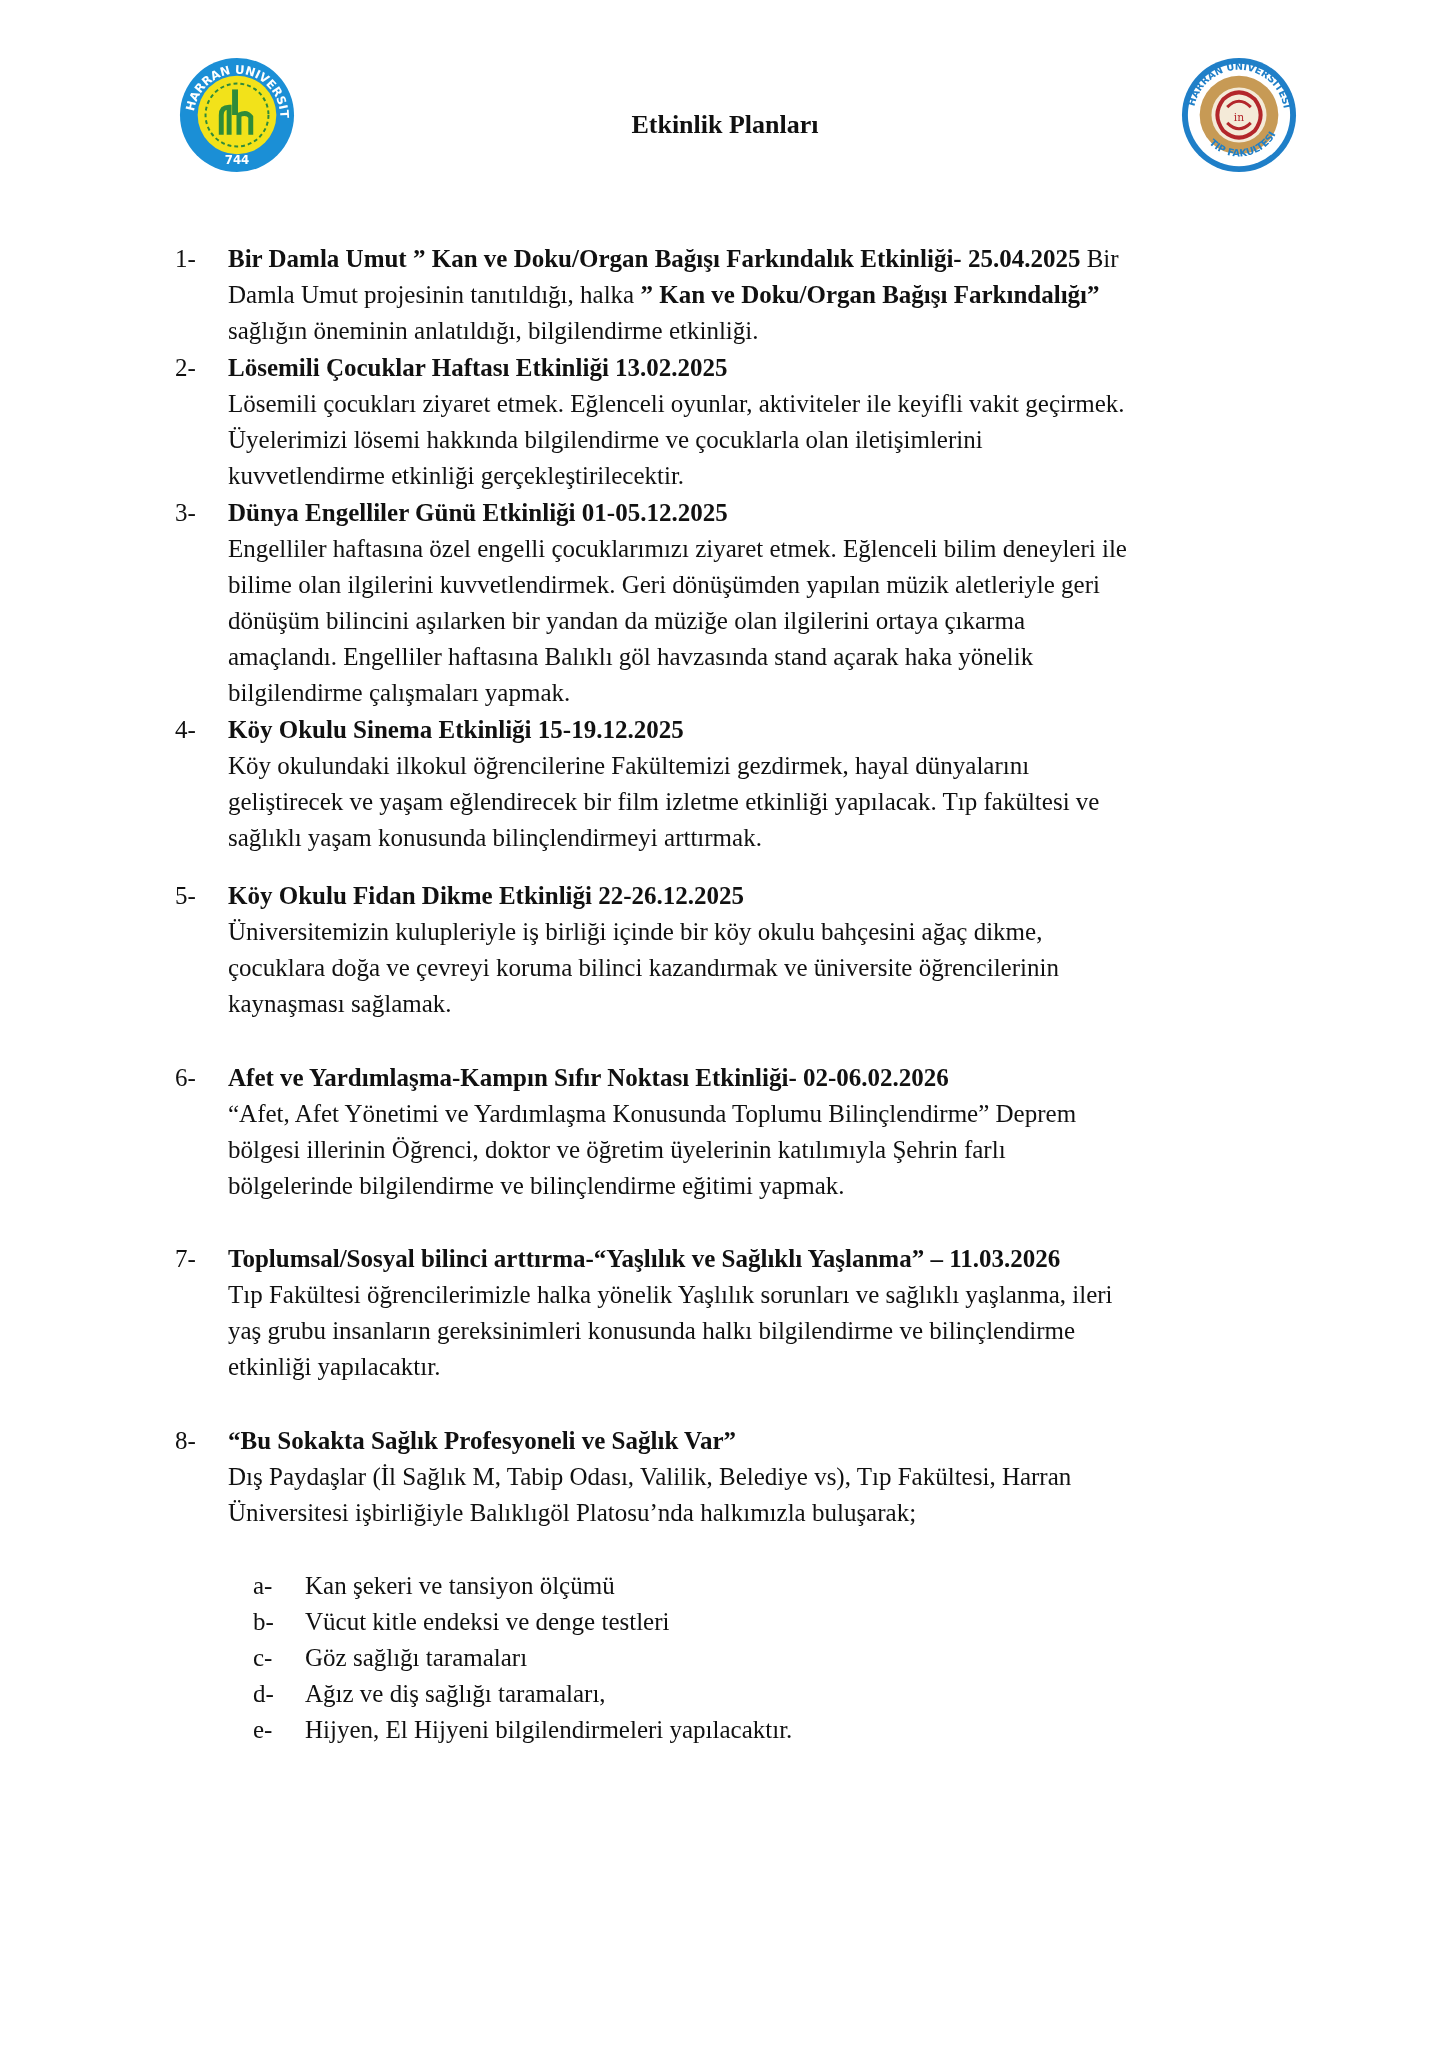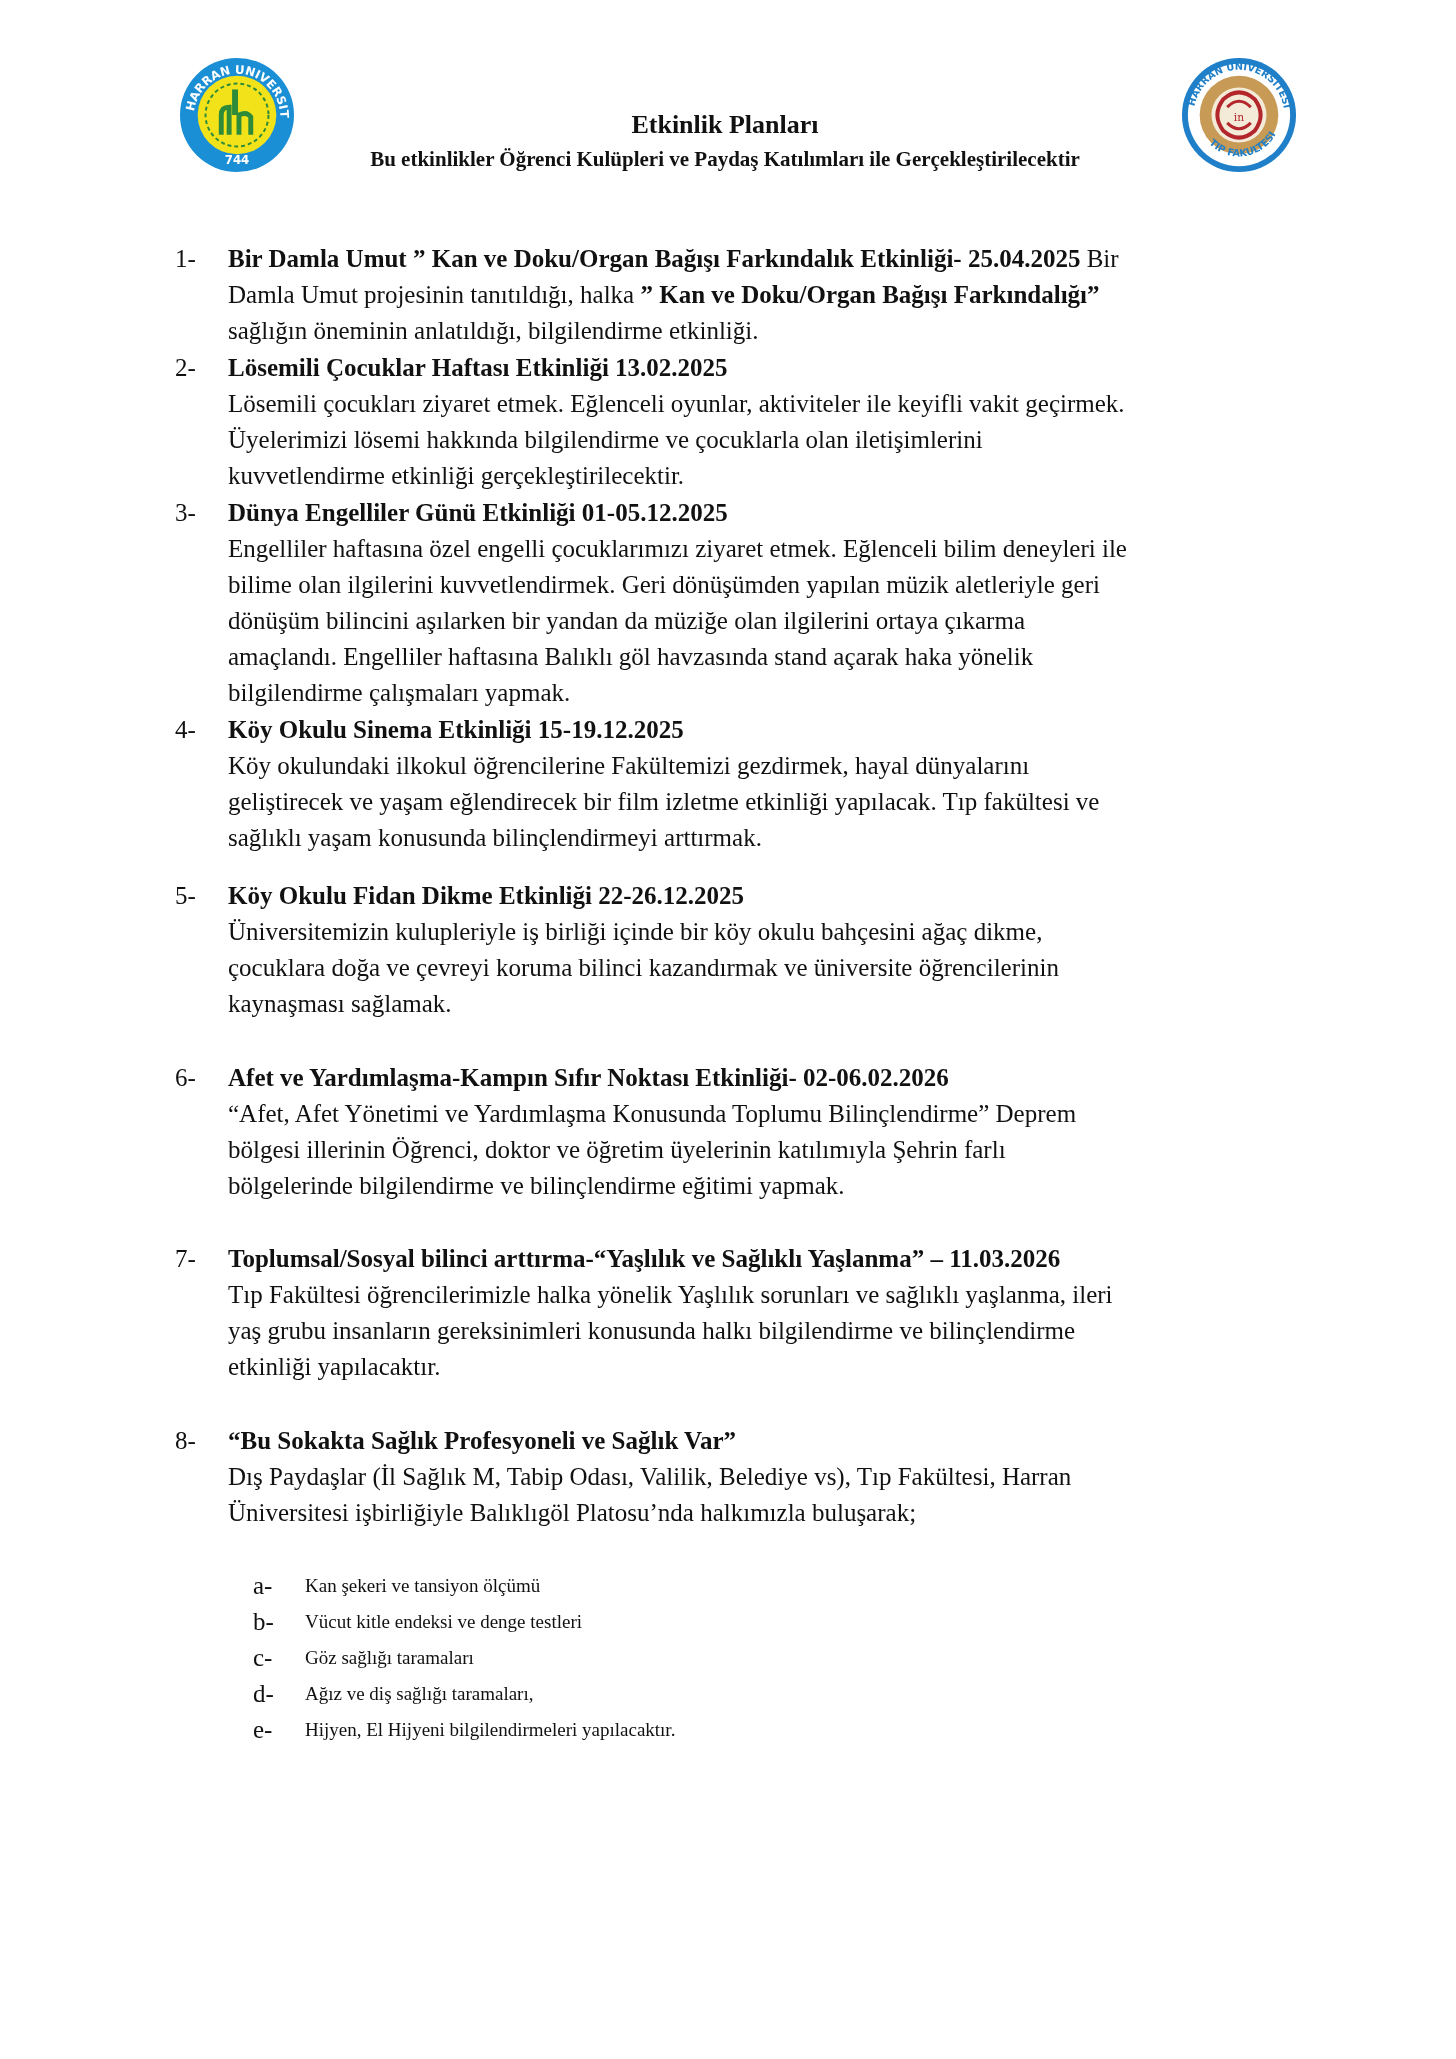--- a/index.html
+++ b/index.html
@@ -16,21 +16,21 @@
   .title-2 { top: 108px; font-size: 26px; line-height: 34px; }
   .subtitle { position: absolute; left: 280px; width: 890px; top: 145px; text-align: center;
               font-weight: bold; font-size: 21px; line-height: 28px; }
 
   
   .line { position: absolute; font-size: 25px; line-height: 32px; white-space: nowrap; }
   .num { position: absolute; left: 175px; font-size: 25px; line-height: 32px; }
   .txt { left: 228px; }
   .b { font-weight: bold; }
   .sub-letter { position: absolute; left: 253px; font-size: 25px; line-height: 32px; }
-  .sub-txt { position: absolute; left: 305px; font-size: 19px; line-height: 32px; white-space: nowrap; }
+  .sub-txt { position: absolute; left: 305px; font-size: 25px; line-height: 32px; white-space: nowrap; }
 </style>
 </head>
 <body>
 
 <div class="page">
 
   <svg class="logo logo-left" viewBox="0 0 120 120">
     <circle cx="60" cy="60" r="58" fill="#1b8fd6"></circle>
     <circle cx="60" cy="60" r="40" fill="#f2e21a"></circle>
     <circle cx="60" cy="60" r="32" fill="none" stroke="#2e8b3a" stroke-width="2" stroke-dasharray="4 3"></circle>
@@ -56,21 +56,20 @@
     <text font-family="DejaVu Sans, sans-serif" font-size="10" font-weight="bold" fill="#1f7fc8">
       <textPath href="#rpath" startOffset="6%">HARRAN UNIVERSITESI</textPath>
     </text>
     <path id="rpath2" d="M22 78 A42 42 0 0 0 98 78" fill="none"></path>
     <text font-family="DejaVu Sans, sans-serif" font-size="10" font-weight="bold" fill="#1f7fc8">
       <textPath href="#rpath2" startOffset="14%">TIP FAKULTESI</textPath>
     </text>
   </svg>
 
   <div class="title title-2">Etkinlik Planları</div>
-  <div class="subtitle">Bu etkinlikler Öğrenci Kulüpleri ve Paydaş Katılımları ile Gerçekleştirilecektir</div>
 
   <div>
     <span class="num" style="top:243px">1-</span>
     <div class="line txt" style="top:243px"><span class="b">Bir Damla Umut ” Kan ve Doku/Organ Bağışı Farkındalık Etkinliği- 25.04.2025</span><span> Bir</span></div>
     <div class="line txt" style="top:279px"><span>Damla Umut projesinin tanıtıldığı, halka </span><span class="b">” Kan ve Doku/Organ Bağışı Farkındalığı”</span></div>
     <div class="line txt" style="top:315px">sağlığın öneminin anlatıldığı, bilgilendirme etkinliği.</div>
   </div>
 
   <div>
     <span class="num" style="top:352px">2-</span>

